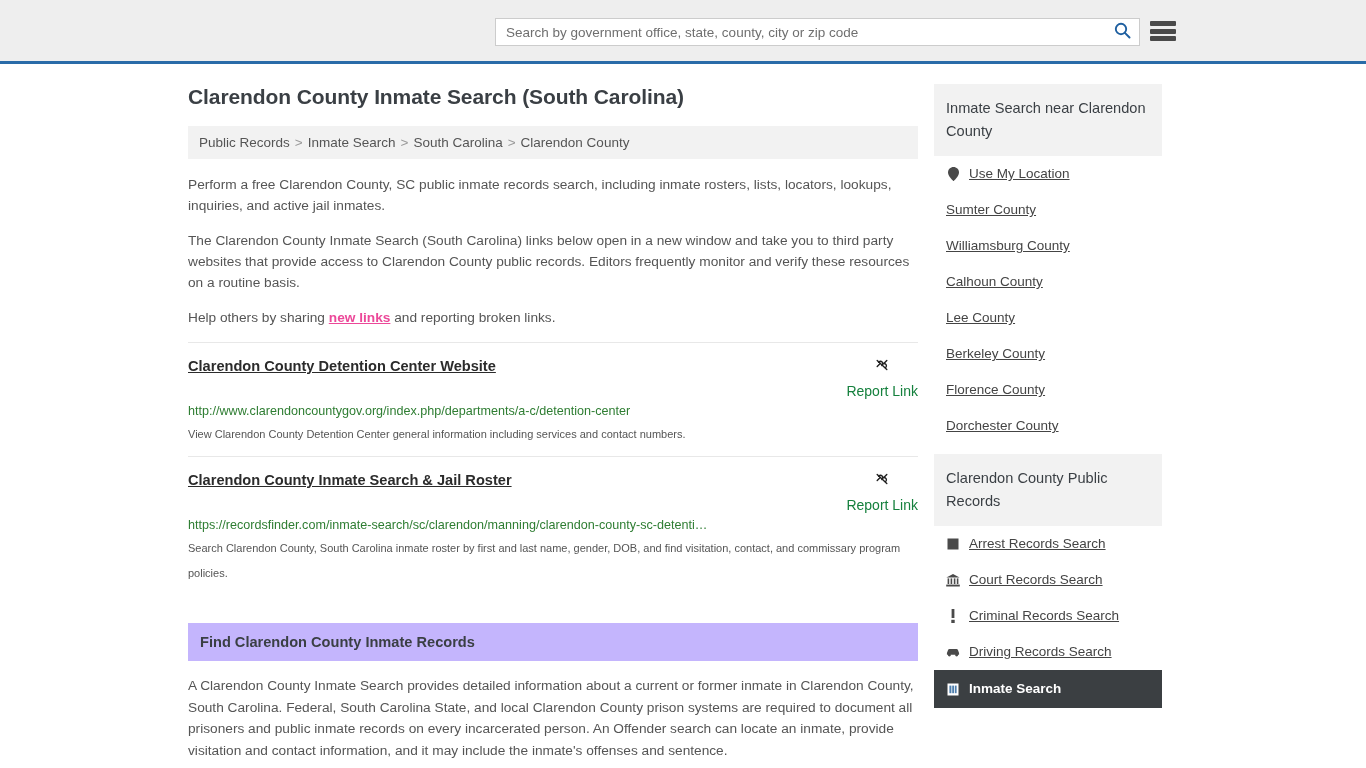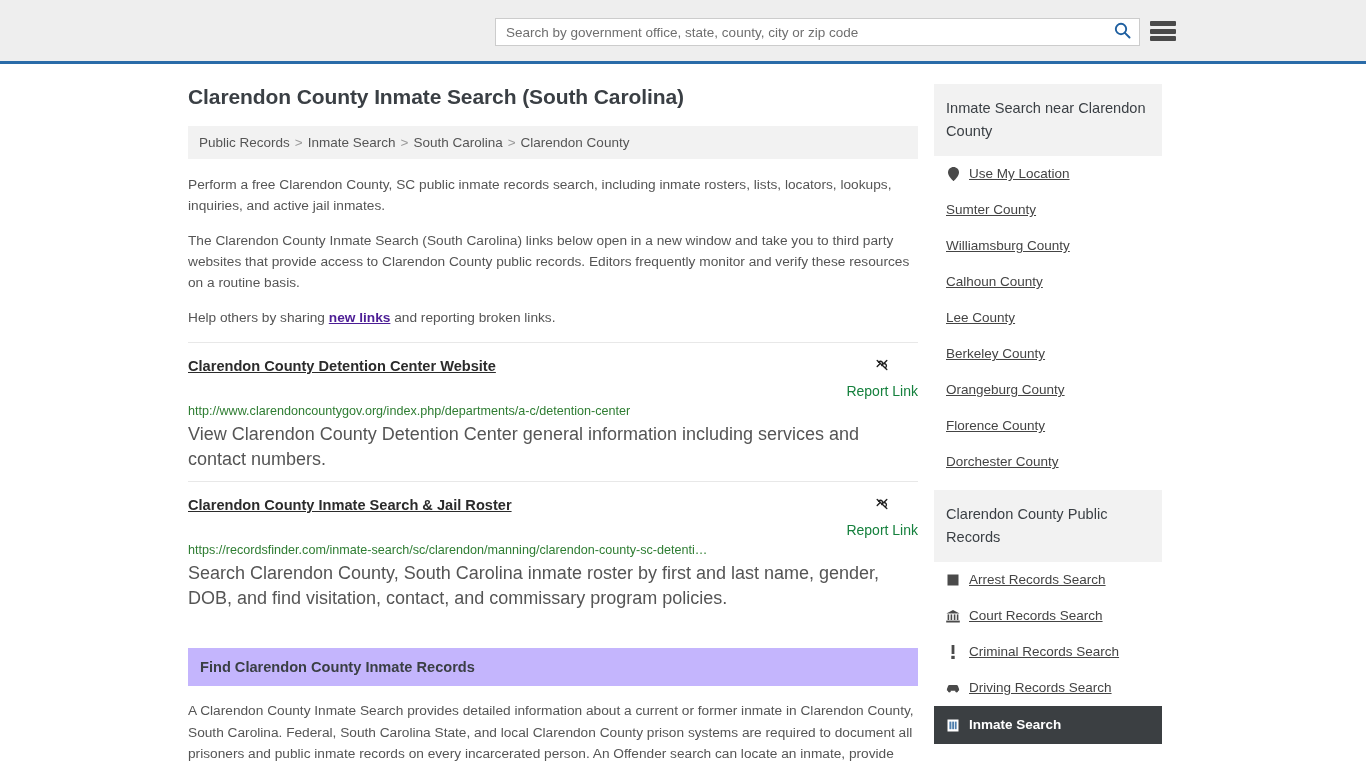--- a/index.html
+++ b/index.html
@@ -157,21 +157,21 @@
   }
   .breadcrumb .sep { color: #999999; margin: 0 5px; }
 
   .intro p {
     font-size: 13.7px;
     line-height: 21px;
     color: #555555;
     margin: 0 0 14px 0;
   }
   .intro p a {
-    color: #4c1d95;
+    color: #ec4899;
     text-decoration: underline;
     font-weight: bold;
   }
 
   
   .result {
     border-top: 1px solid #e8e8e8;
     padding: 13px 0 9px 0;
   }
   .result:first-of-type { border-top: 1px solid #e8e8e8; }
@@ -199,21 +199,21 @@
     flex-direction: column;
   }
   .result-url {
     font-size: 12.6px;
     color: #2e7d32;
     margin-top: 4px;
     line-height: 17px;
     word-break: break-all;
   }
   .result-desc {
-    font-size: 18px;
+    font-size: 11px;
     line-height: 25px;
     color: #555555;
     margin-top: 2px;
   }
 
   
   .section-head {
     background: #c4b5fd;
     padding: 11px 12px;
     font-size: 14.6px;
@@ -392,23 +392,20 @@
           <li>
             <a href="#">Calhoun County</a>
           </li>
           <li>
             <a href="#">Lee County</a>
           </li>
           <li>
             <a href="#">Berkeley County</a>
           </li>
           <li>
-            <a href="#">Orangeburg County</a>
-          </li>
-          <li>
             <a href="#">Florence County</a>
           </li>
           <li>
             <a href="#">Dorchester County</a>
           </li>
         </ul>
       </div>
 
       <div class="side-box">
         <div class="side-head">Clarendon County Public Records</div>

